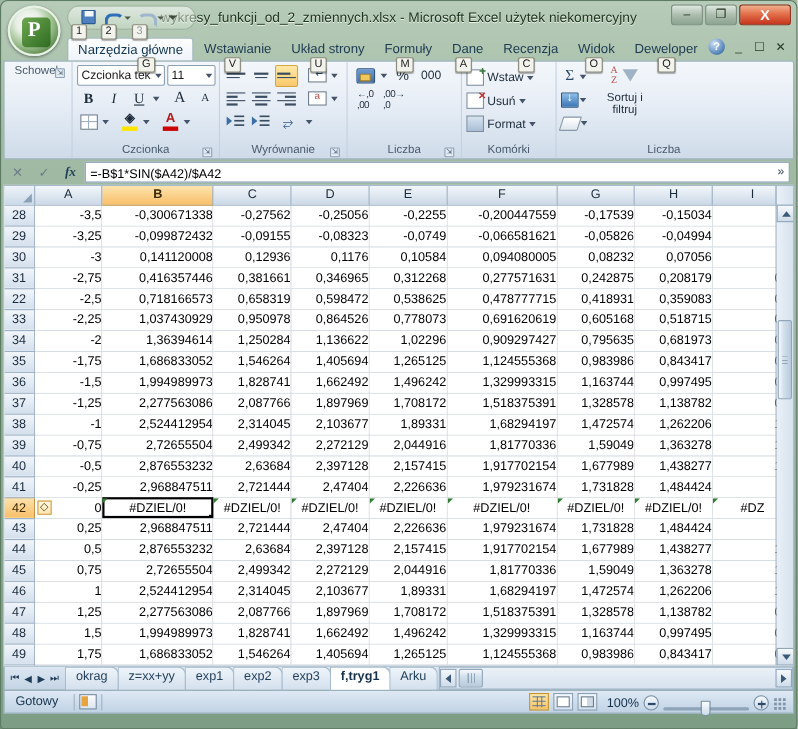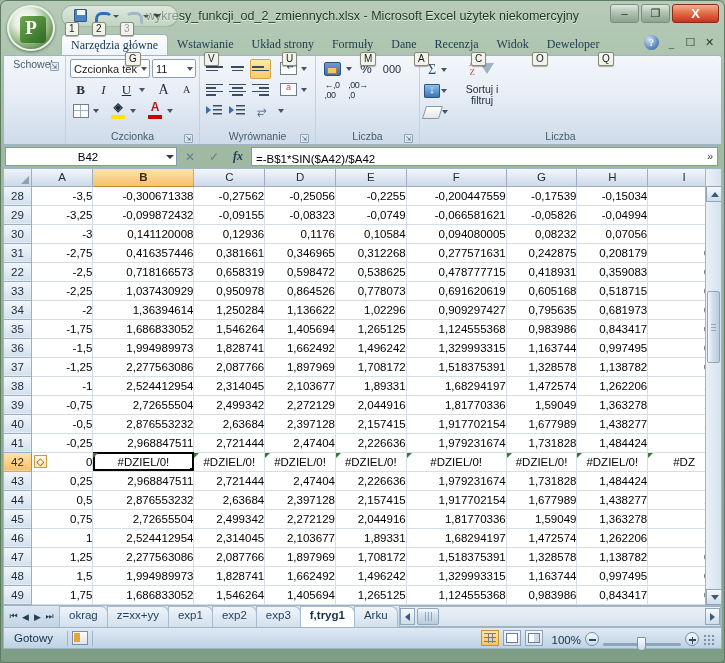--- a/index.html
+++ b/index.html
@@ -139,21 +139,20 @@
     font-family: "Liberation Sans", sans-serif;
   }
   .winbtn.close span { color: #fff; font-weight: bold; font-size: 13px; }
   
   #tabbar {
     position: relative;
     height: 22px;
     padding-left: 58px;
     display: flex;
     align-items: flex-end;
-    font-family: Liberation Serif, serif;
   }
   .tab {
     font-size: 12px;
     color: #1d3a52;
     padding: 3px 9px 3px 9px;
     height: 21px;
     line-height: 15px;
     white-space: nowrap;
     position: relative;
   }
@@ -763,20 +762,42 @@
             </div>
         </div>
       </div>
       <div class="rgroup-label">
         <span>Liczba</span>
         <span class="dlg-launcher">⇲</span>
       </div>
     </div>
 
 
+    <div class="rgroup" id="g-cells">
+      <div class="rgroup-body" style="flex-direction:column;padding-top:2px;">
+        <div class="cellrow">
+          <span class="cell-ico ins"></span>
+          <span>Wstaw</span>
+          <span class="mini-arrow"></span>
+        </div>
+        <div class="cellrow">
+          <span class="cell-ico del"></span>
+          <span>Usuń</span>
+          <span class="mini-arrow"></span>
+        </div>
+        <div class="cellrow">
+          <span class="cell-ico fmt"></span>
+          <span>Format</span>
+          <span class="mini-arrow"></span>
+        </div>
+      </div>
+      <div class="rgroup-label">
+        <span>Komórki</span>
+      </div>
+    </div>
 
     <div class="rgroup" id="g-edit" style="border-right:none;">
       <div class="rgroup-body">
         <div class="edit-left">
           <div class="esmall">
               <span class="sigma">Σ</span>
               <span class="mini-arrow"></span>
             </div>
           <div class="esmall">
               <span class="fillico"></span>
@@ -792,24 +813,20 @@
           <div>Sortuj i filtruj</div>
         </div>
       </div>
       <div class="rgroup-label" style="margin-left:-20px;">
         <span>Liczba</span>
       </div>
     </div>
   </div>
 
   <div id="fbar">
-    <div id="namebox">
-      <span class="nb-val">B42</span>
-      <span class="carat"></span>
-    </div>
     <div class="fb-btn">✕</div>
     <div class="fb-btn">✓</div>
     <div class="fb-btn fx">fx</div>
     <div id="fx-input">
       <span>=-B$1*SIN($A42)/$A42</span>
       <span id="fx-expand">»</span>
     </div>
   </div>
 
   <div id="gridwrap">

